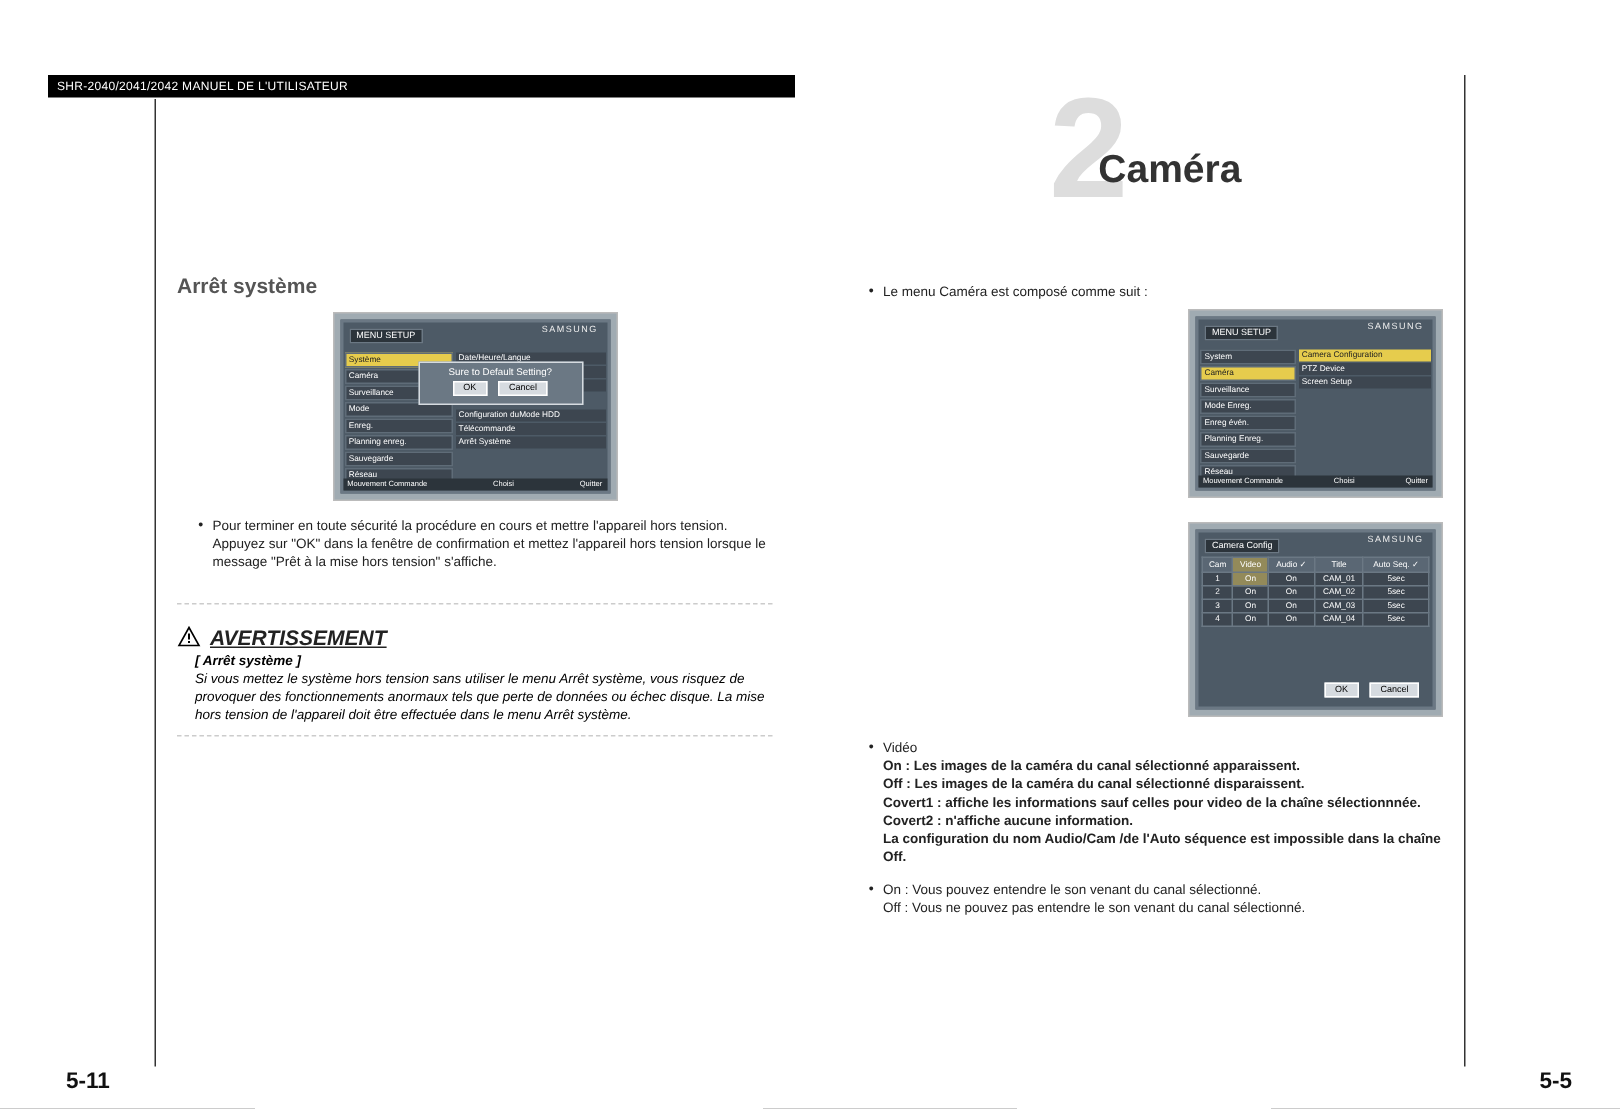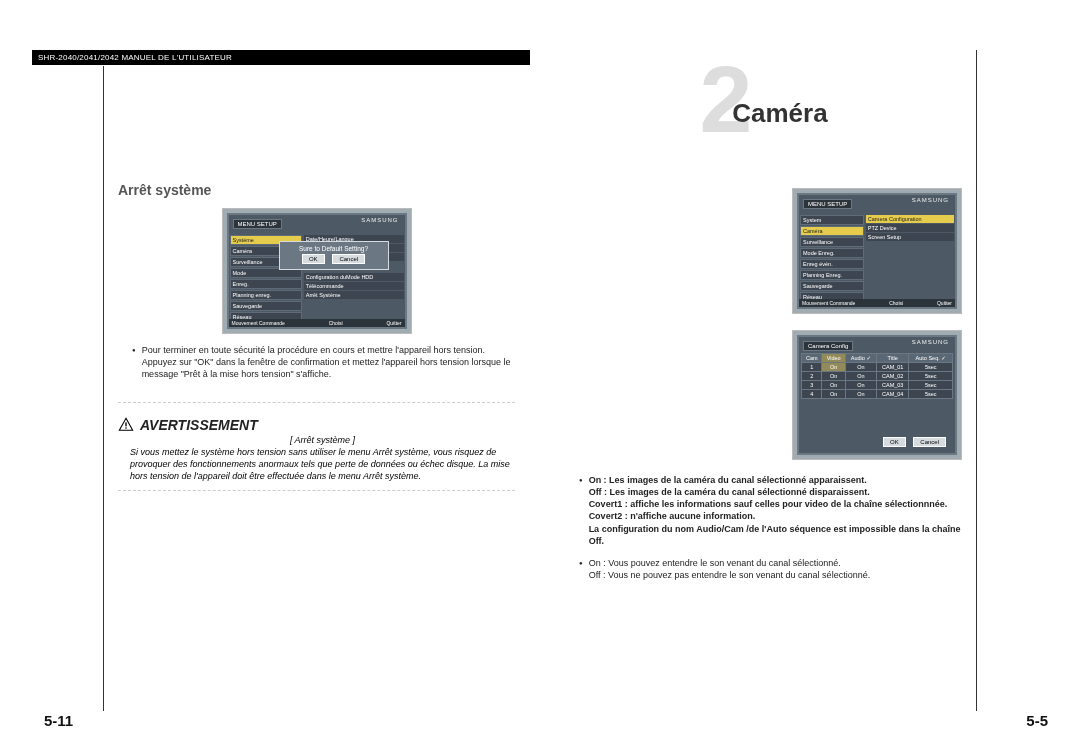--- a/index.html
+++ b/index.html
@@ -85,27 +85,27 @@
     margin: 14px 0 2px 0;
   }
   .warn-ico {
     width: 16px; height: 16px; display:inline-block;
   }
   .warn-title {
     font-style: italic;
     font-weight: bold;
     font-size: 14px;
     color: #222;
+    text-decoration: underline;
   }
   .warn-sub {
     font-style: italic;
     font-size: 9px;
     margin: 2px 0 2px 12px;
-    font-weight: normal;
-    text-align: center;
+    font-weight: bold;
   }
   .warn-body {
     font-style: italic;
     font-size: 9px;
     line-height: 1.3;
     margin: 0 0 6px 12px;
   }
   .page-num {
     position: absolute;
     bottom: 22px;
@@ -266,20 +266,23 @@
   </div>
 
   <div class="page right">
     <div class="right-rule"></div>
 
     <div class="chapter">
       <span class="big2">2</span><span class="ctxt">Caméra</span>
     </div>
 
     <div class="content-right">
+      <div class="bullet">
+          <span class="txt">Le menu Caméra est composé comme suit :</span>
+        </div>
 
       <div class="shot" style="margin:6px 0 16px auto; width:170px;">
         <div class="shot-inner" style="height:112px;">
           <div style="padding:2px;">
             <span class="sh-tab">MENU SETUP</span>
             <span class="samsung">SAMSUNG</span>
           </div>
           <div class="sh-row">
             <div class="sh-left">
               <div class="sh-item">System</div>
@@ -351,20 +354,21 @@
             </table>
           <div style="text-align:right; position:absolute; bottom:4px; right:6px;">
             <span class="sh-btn">OK</span>
             <span class="sh-btn">Cancel</span>
           </div>
         </div>
       </div>
 
       <div class="bullet">
         <span class="txt">
+          <span style="display:block">Vidéo</span>
           <span style="white-space:pre-line;font-weight:bold;">On : Les images de la caméra du canal sélectionné apparaissent.
 Off : Les images de la caméra du canal sélectionné disparaissent.
 Covert1 : affiche les informations sauf celles pour video de la chaîne sélectionnnée.
 Covert2 : n'affiche aucune information.
 La configuration du nom Audio/Cam /de l'Auto séquence est impossible dans la chaîne Off.</span>
         </span>
       </div>
 
       <div class="bullet" style="margin-top:10px">
         <span class="txt">

